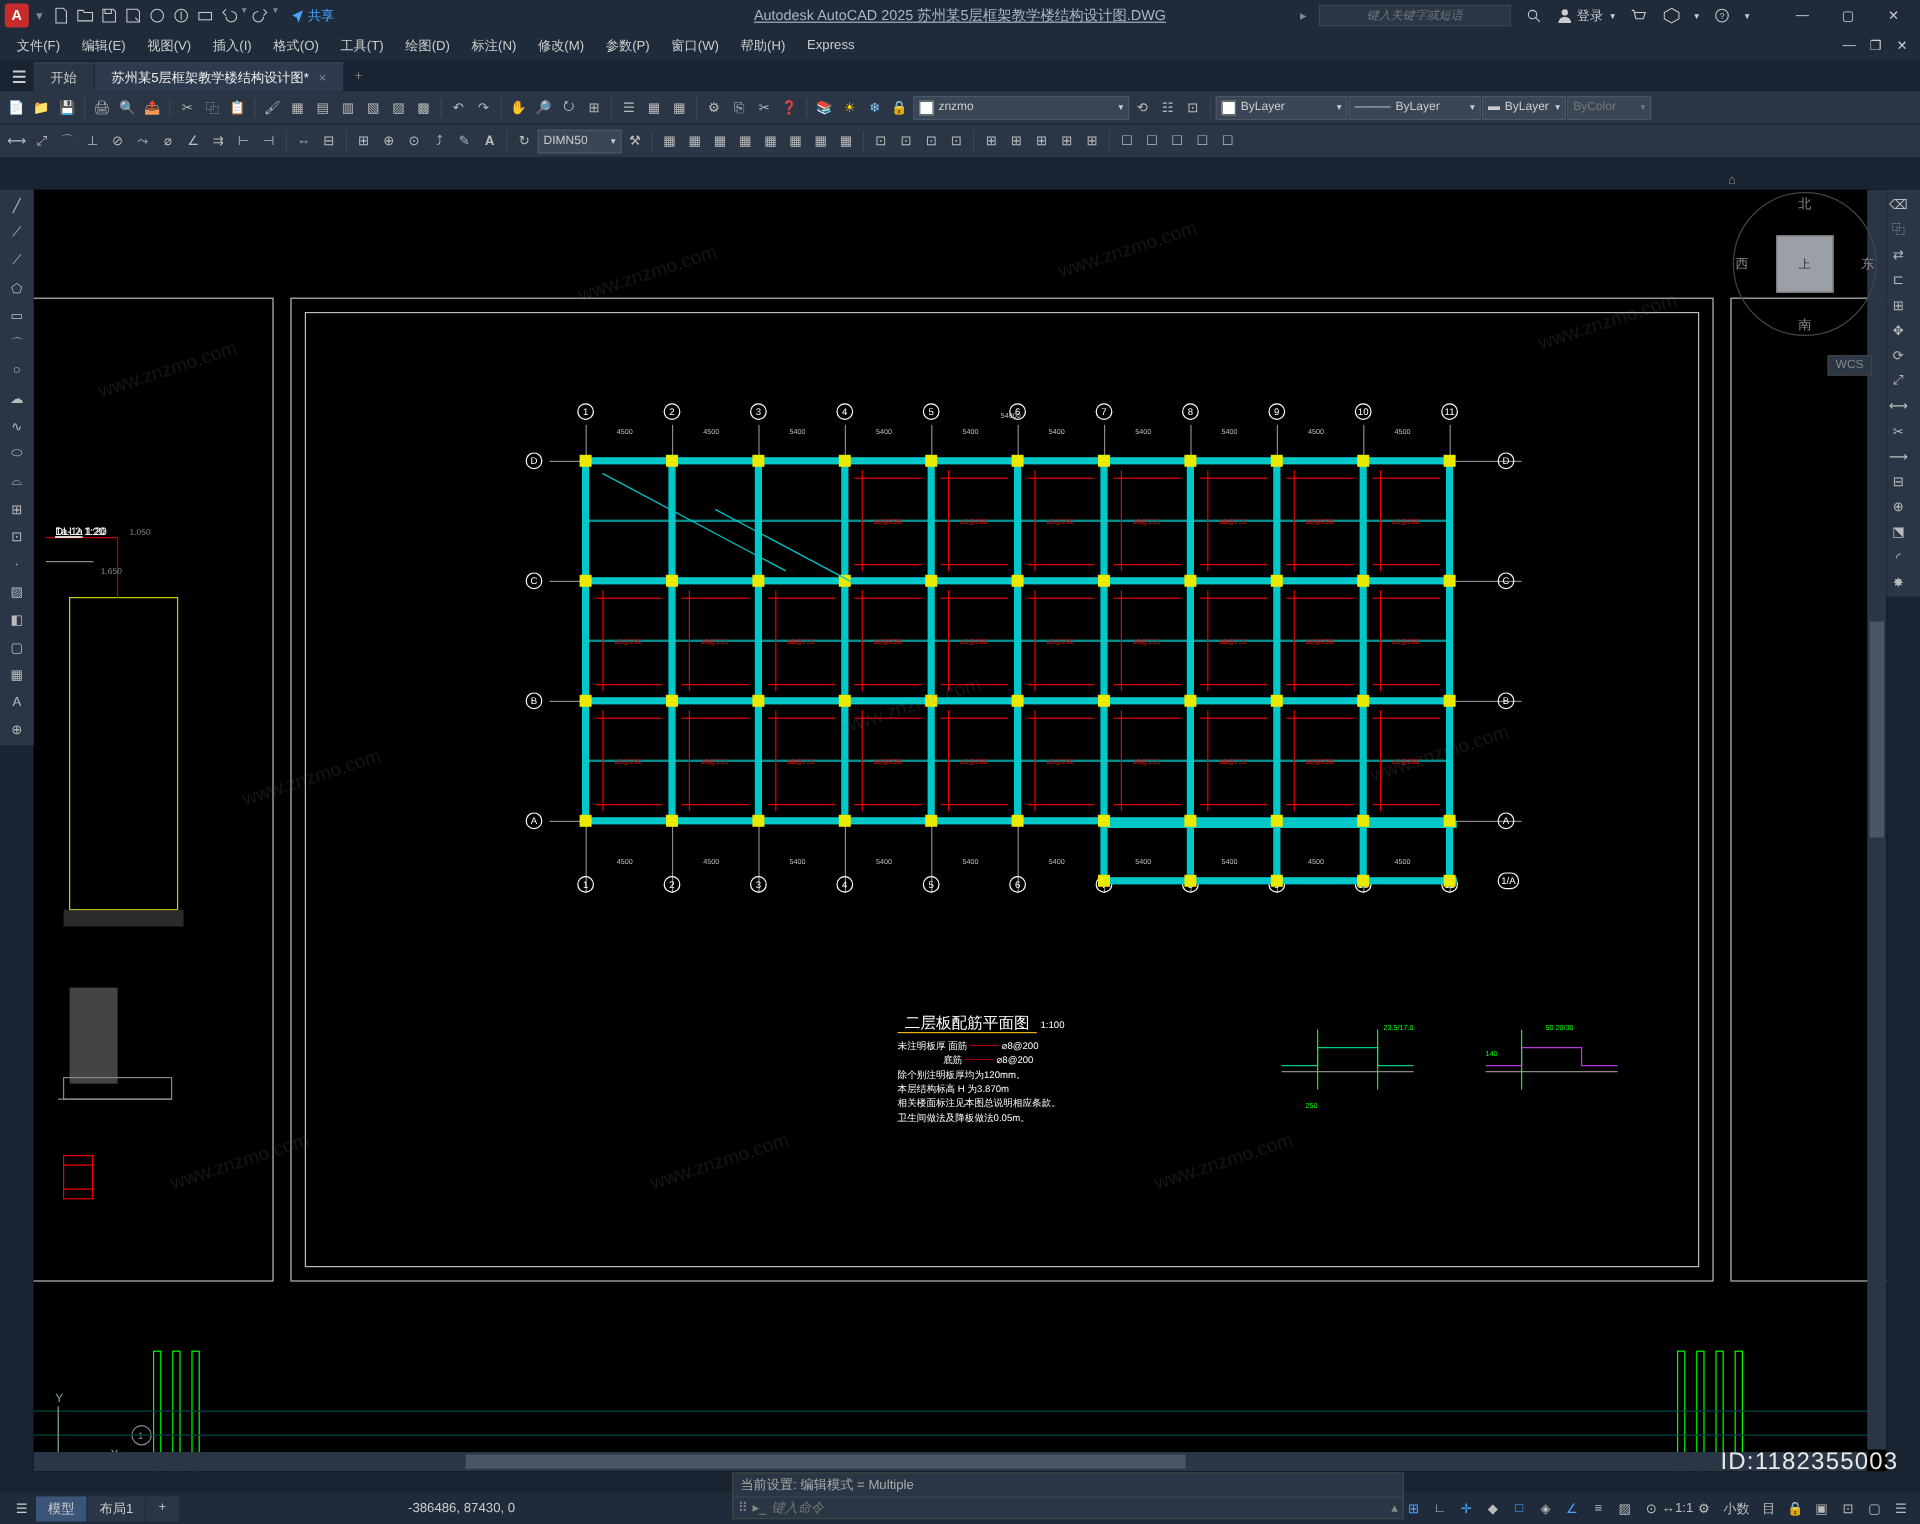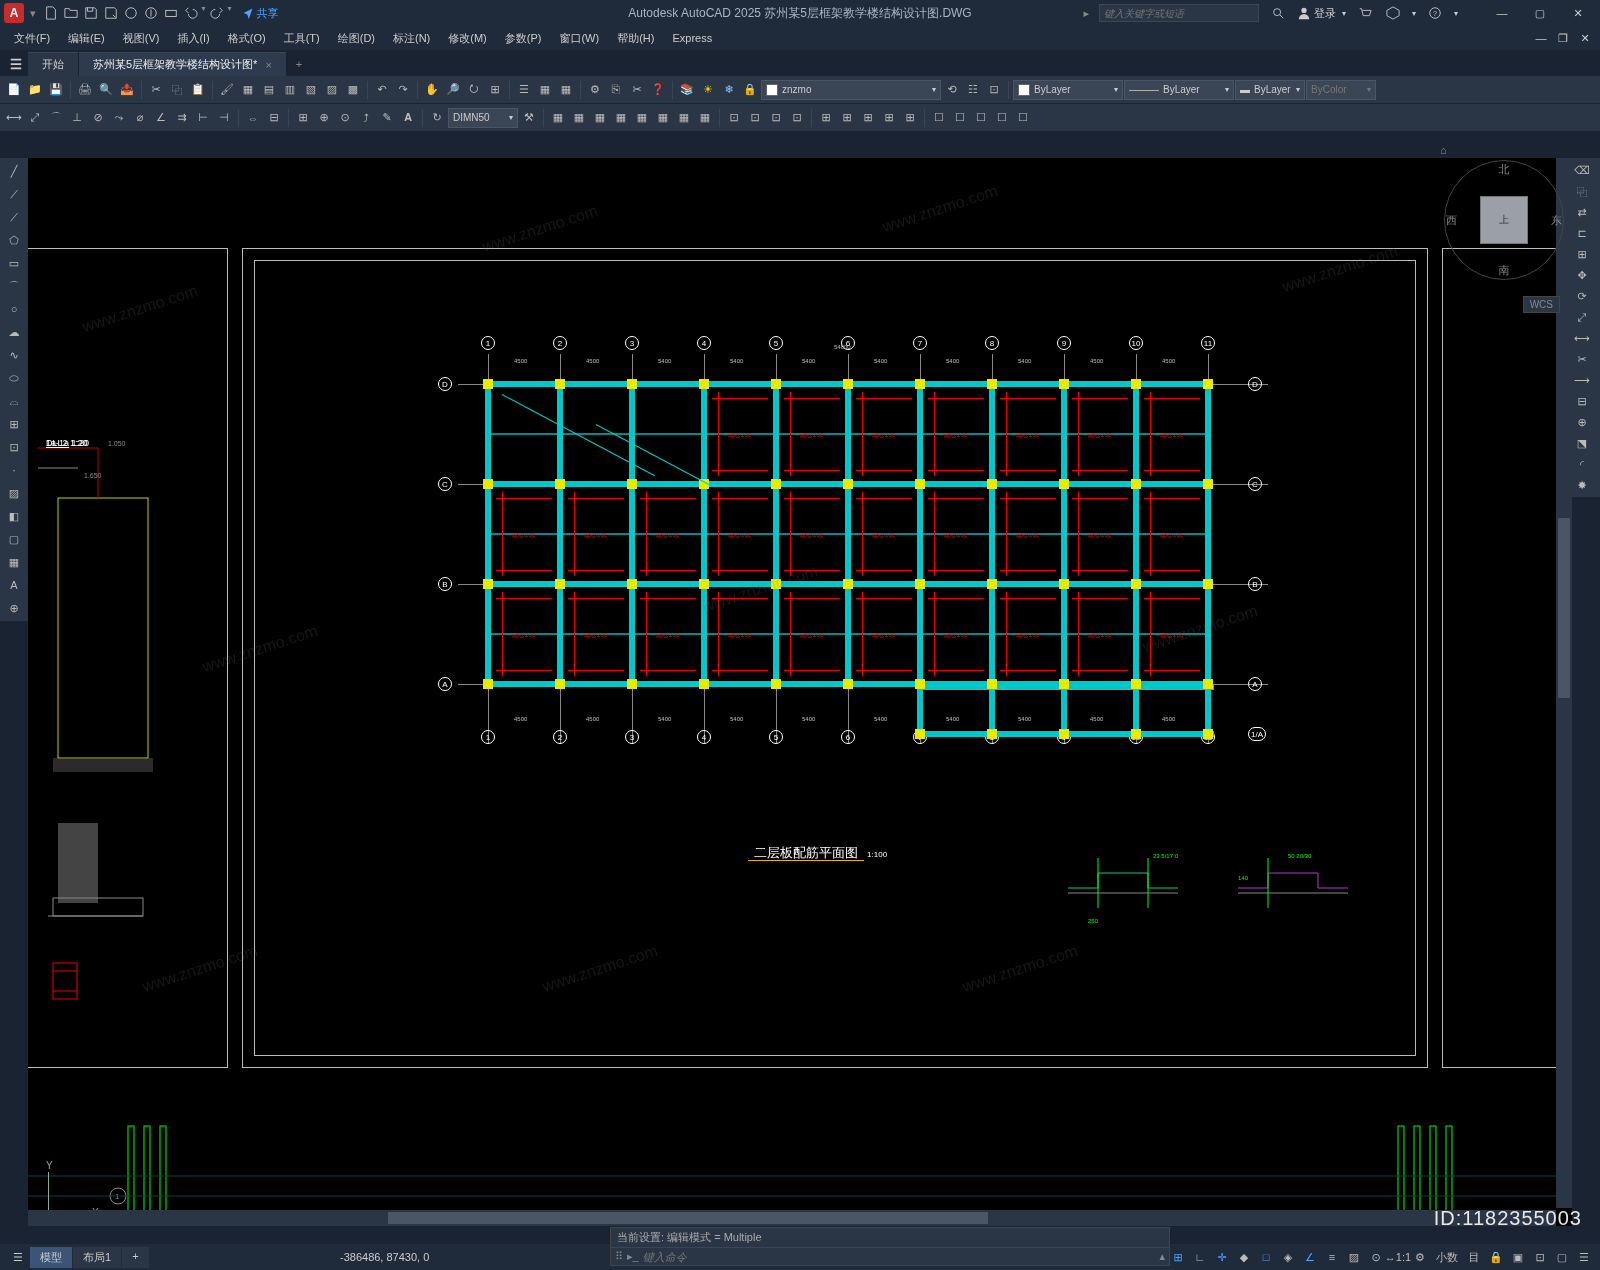--- a/index.html
+++ b/index.html
@@ -5,24 +5,24 @@
 * { margin: 0; padding: 0; box-sizing: border-box; font-family: "Microsoft YaHei", Arial, sans-serif; }
 body { width: 1600px; height: 1270px; background: #1a2332; color: #cccccc; overflow: hidden; font-size: 11px; position: relative; }
 
 
 .titlebar { height: 26px; background: #1f2a3a; display: flex; align-items: center; padding: 0 4px; gap: 4px; }
 .app-icon { width: 20px; height: 20px; background: #c72c2c; border-radius: 3px; display: flex; align-items: center; justify-content: center; color: #fff; font-weight: bold; font-size: 12px; }
 .qat { display: flex; gap: 2px; }
 .qat-btn { width: 18px; height: 18px; display:flex; align-items:center; justify-content:center; color:#ccc; cursor:pointer; }
 .qat-btn svg { width: 14px; height: 14px; }
 .share-btn { color:#4aa3ff; margin-left:6px; display:flex; align-items:center; gap:3px; cursor:pointer; }
-.title-center { position:absolute; left:50%; transform:translateX(-50%); color:#aab4c0; font-size:12px; }
+.title-center { position:absolute; left:50%; transform:translateX(-50%); color:#aab4c0; font-size:12px;text-decoration:underline; }
 .title-right { margin-left:auto; display:flex; align-items:center; gap:10px; }
 .search-box { width: 160px; height: 18px; background:#2a3546; border:1px solid #3a4556; display:flex; align-items:center; padding:0 4px;}
-.search-box input { background:transparent; border:none; color:#888; font-size:10px; font-style:italic; width:100%; outline:none;}
+.search-box input { background:transparent; border:none; color:#888; font-size:10px; font-style:italic; width:100%; outline:none;text-align:center;}
 .login-btn { display:flex; align-items:center; gap:3px; color:#ccc; cursor:pointer;}
 .win-controls { display:flex; gap:2px; margin-left:16px;}
 .win-btn { width:36px; height:24px; display:flex; align-items:center; justify-content:center; color:#ccc; cursor:pointer;}
 
 
 .menubar { height: 24px; background:#1f2a3a; display:flex; align-items:center; padding:0 6px; gap:2px; font-size:11px; }
 .menu-item { padding:3px 8px; cursor:pointer; color:#ccc;}
 .menubar-right { margin-left:auto; display:flex; gap:4px;}
 
 
@@ -729,20 +729,28 @@
       <div class="rebar-lbl" style="left: 732px; top: 197px;">⌀8@200</div>
       <div class="rebar-line" style="left: 716px; top: 264px; width: 56px; height: 1px;"></div>
       <div class="rebar-line" style="left: 716px; top: 336px; width: 56px; height: 1px;"></div>
       <div class="rebar-line" style="left: 722px; top: 258px; width: 1px; height: 84px;"></div>
       <div class="rebar-lbl" style="left: 732px; top: 297px;">⌀8@200</div>
     </div>
 
   <div class="plan-title">
     <span class="underline" style="font-size:13px;">二层板配筋平面图</span>
     <span style="font-size:8px;">1:100</span>
+    <div class="sub">
+      <div><span>未注明板厚 面筋</span> <span style="color:#e00;">━━━</span> ⌀8@200</div>
+      <div style="margin-left:38px;"><span>底筋</span> <span style="color:#e00;">━━━</span> ⌀8@200</div>
+      <div>除个别注明板厚均为120mm。</div>
+      <div>本层结构标高 H 为3.870m</div>
+      <div>相关楼面标注见本图总说明相应条款。</div>
+      <div>卫生间做法及降板做法0.05m。</div>
+    </div>
   </div>
 
   <svg style="position:absolute;left:1030px;top:690px" width="140" height="80">
     <path d="M10 40 h30 v-15 h50 v15 h30" fill="none" stroke="#0c8"></path>
     <path d="M10 45 h110" stroke="#888"></path>
     <line x1="40" y1="10" x2="40" y2="60" stroke="#0f0"></line>
     <line x1="90" y1="10" x2="90" y2="60" stroke="#0f0"></line>
     <text x="95" y="10" fill="#0f0" font-size="6">23.5/17.0</text>
     <text x="30" y="75" fill="#0f0" font-size="6">250</text>
   </svg>

